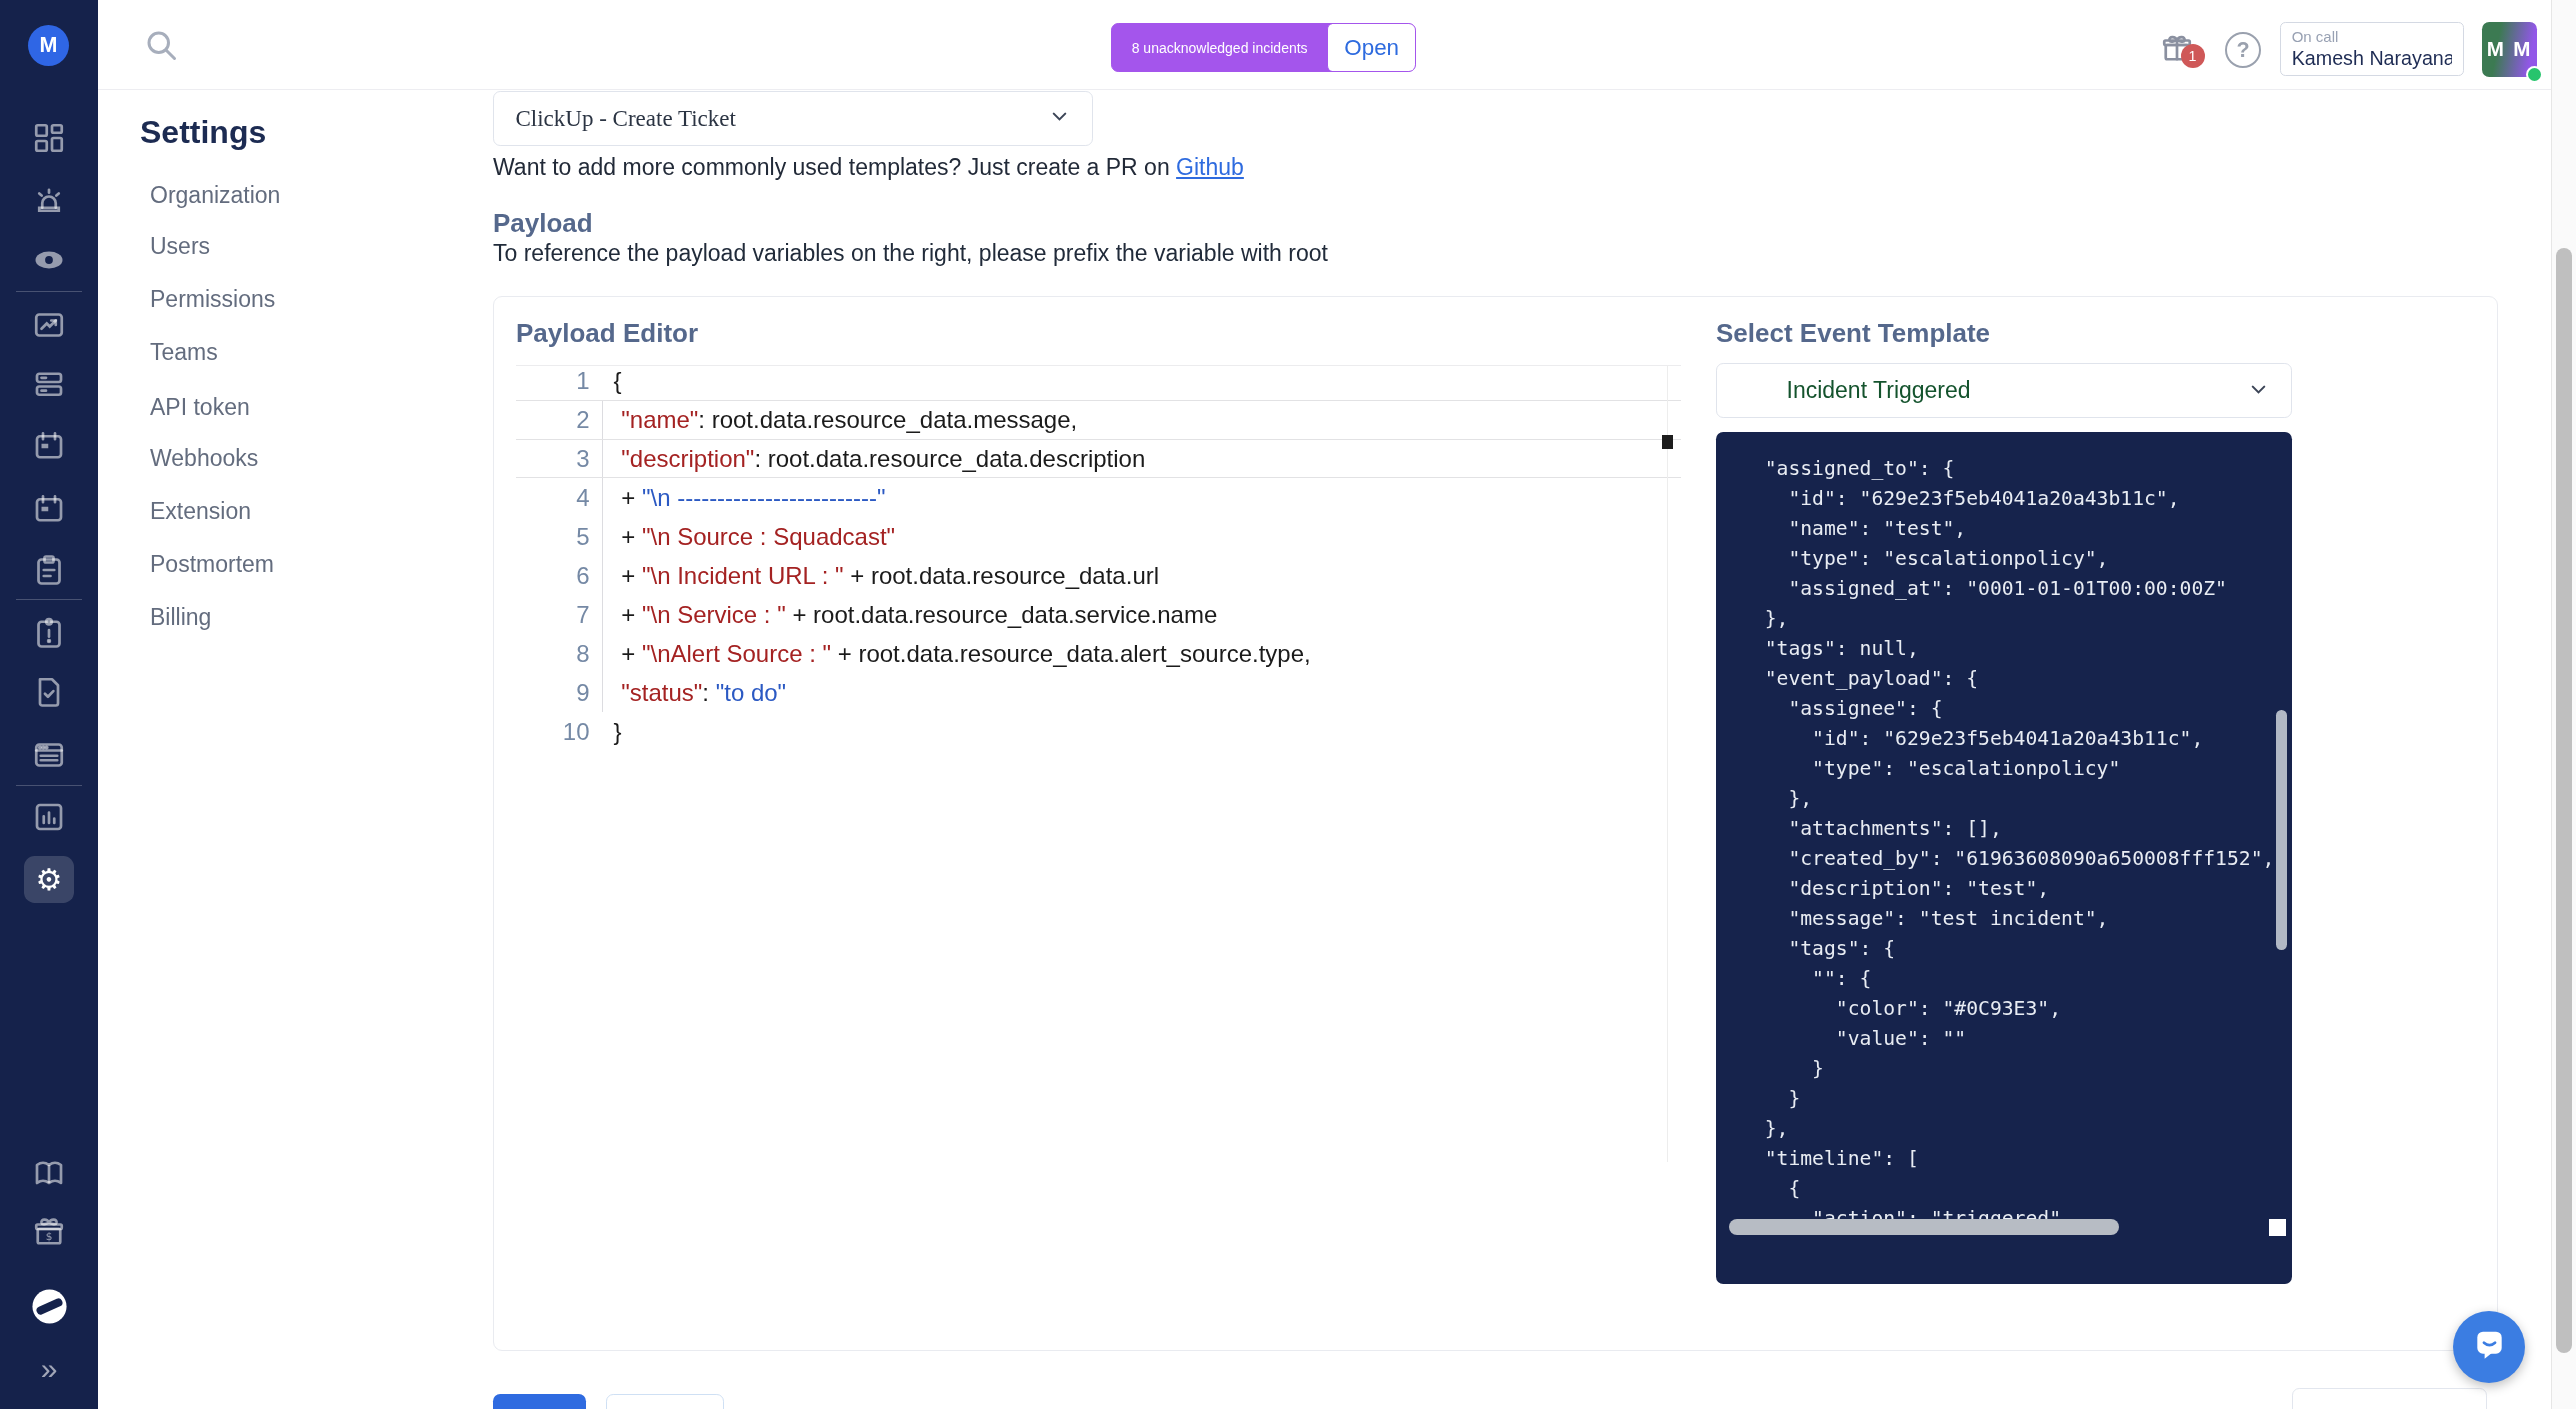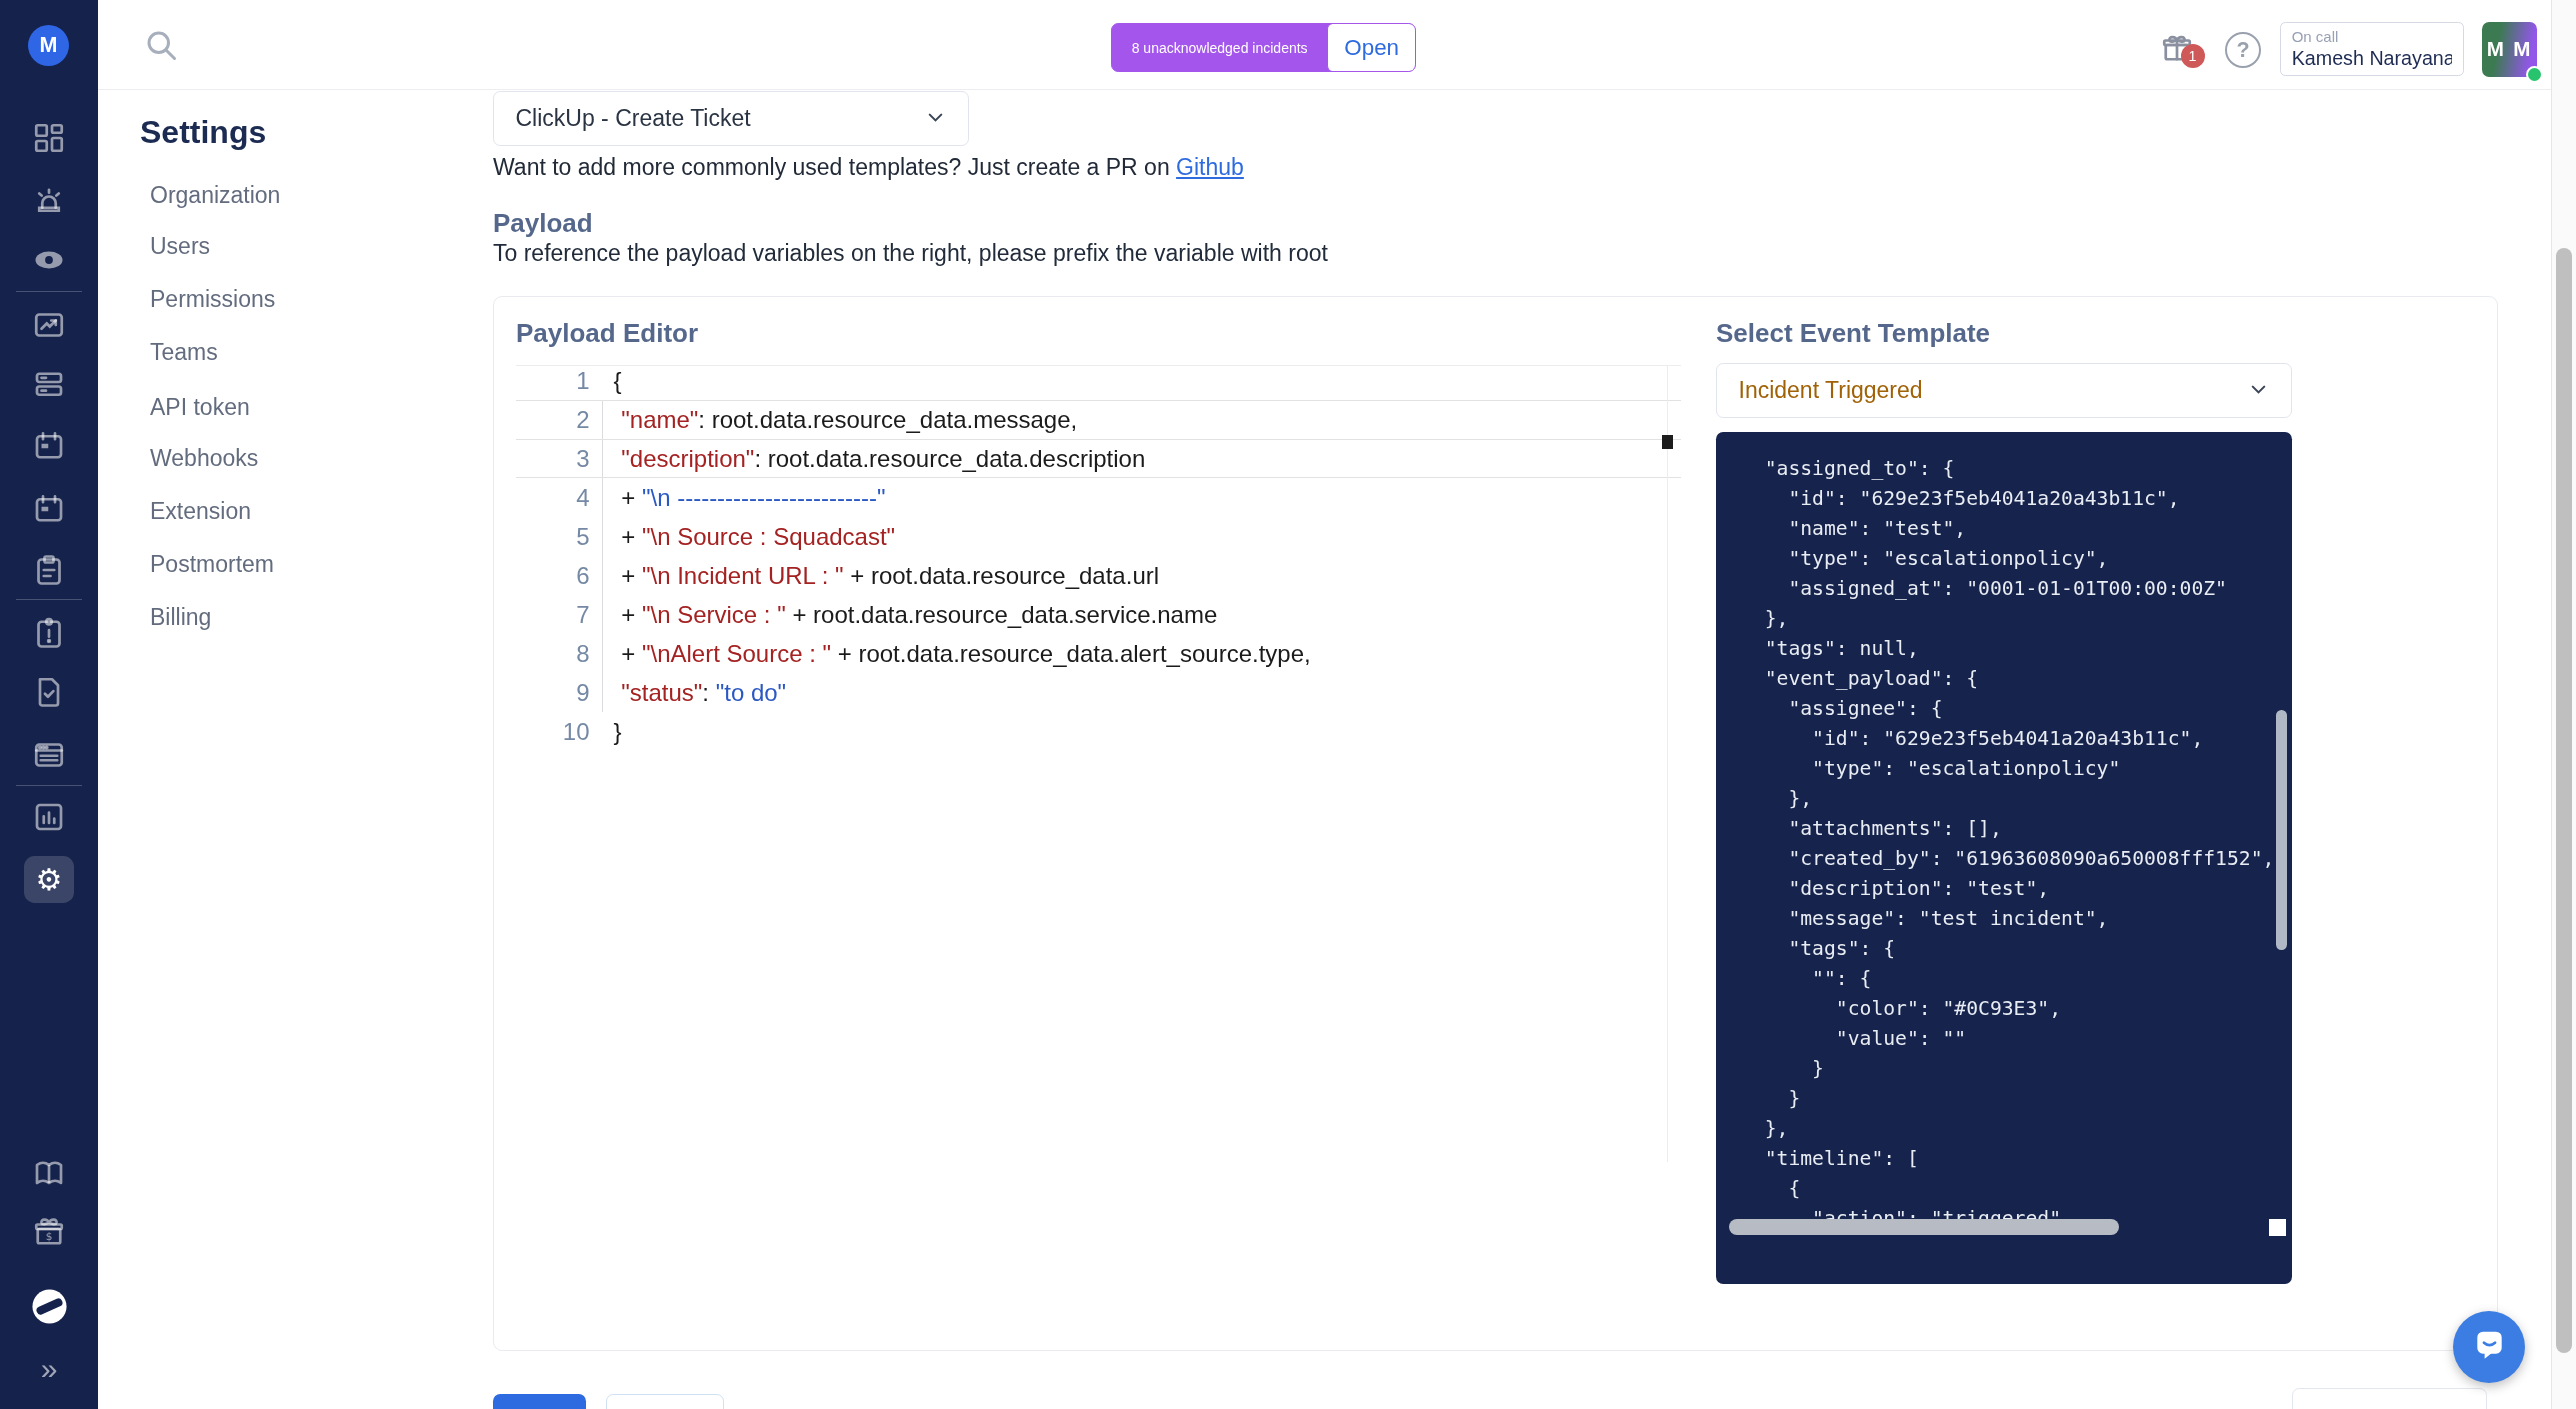--- a/index.html
+++ b/index.html
@@ -42,22 +42,22 @@
 
   
   .page-scrolltrack{position:absolute;left:2551px;top:0;width:25px;height:1410px;background:#fafafa;border-left:0.9px solid #e6e6e6;}
   .page-scrollthumb{position:absolute;left:3.6px;top:248px;width:16px;height:1105px;border-radius:8px;background:#bfbfbf;}
 
   
   .settings-title{position:absolute;left:140px;top:114px;font-size:32px;font-weight:600;color:#1c2b52;}
   .nav-item{position:absolute;left:150px;font-size:23px;color:#636c7e;cursor:pointer;white-space:nowrap;}
 
   
-  .tpl-select{position:absolute;left:493px;top:91px;width:476px;height:55px;border:0.9px solid #e0e4ec;border-radius:7.2px;
-    background:#fff;display:flex;align-items:center;justify-content:space-between;padding:0 21.5px;box-sizing:border-box;}
+  .tpl-select{position:absolute;left:493px;top:91px;width:600px;height:55px;border:0.9px solid #e0e4ec;border-radius:7.2px;
+    background:#fff;display:flex;align-items:center;justify-content:space-between;padding:0 21.5px;box-sizing:border-box;font-family:Liberation Serif, serif;}
   .tpl-select .val{font-size:23px;color:#2b3443;}
   .chev{color:#3c4557;}
   .hint-line{position:absolute;left:493px;top:154px;font-size:23px;color:#222a38;}
   .hint-line a{color:#2e6bdf;text-decoration:underline;cursor:pointer;}
   .sec-heading{font-size:26px;font-weight:bold;color:#55688c;}
   .payload-desc{position:absolute;left:493px;top:240px;font-size:23px;color:#212b3a;}
 
   .big-card{position:absolute;left:493px;top:296px;width:2005px;height:1055px;border:0.9px solid #e9ebf0;border-radius:9px;background:#fff;box-sizing:border-box;}
 
   
@@ -78,21 +78,21 @@
   .vp-status{position:absolute;left:19px;top:14.3px;font-size:23px;font-weight:bold;color:#1c2b52;}
   .vp-results{position:absolute;left:19px;top:54px;font-size:23px;font-weight:bold;font-style:italic;text-decoration:underline;color:#1c2b52;}
   .vp-validate{position:absolute;left:19px;top:95px;width:240px;height:55px;background:#fff;border:0.9px solid #cfe0f4;border-radius:7.2px;
     font-size:23px;font-weight:bold;color:#2f6be0;display:flex;align-items:center;justify-content:center;cursor:pointer;}
   .vp-reset{position:absolute;left:282px;top:109px;font-size:23px;font-weight:bold;color:#2f6be0;cursor:pointer;}
 
   
   .et-heading{position:absolute;left:1716px;top:318px;}
   .et-select{position:absolute;left:1716px;top:363px;width:576px;height:55px;border:0.9px solid #e0e4ec;border-radius:7.2px;
     background:#fff;display:flex;align-items:center;justify-content:space-between;padding:0 21.5px;box-sizing:border-box;}
-  .et-select .val{font-size:23px;color:#a16207;}
+  .et-select .val{font-size:23px;color:#14532d;margin-left:48px;}
   .json-panel{position:absolute;left:1716px;top:432px;width:576px;height:852px;background:#16234c;border-radius:7.2px;overflow:hidden;}
   .json-pre{position:absolute;left:25px;top:21.5px;margin:0;font-family:"DejaVu Sans Mono",monospace;font-size:19.7px;
     line-height:30px;color:#e8ecf3;white-space:pre;}
   .json-vthumb{position:absolute;left:560px;top:278px;width:10.7px;height:240px;border-radius:5.4px;background:#cdd2da;opacity:.85;}
   .json-hthumb{position:absolute;left:13.4px;top:787px;width:390px;height:16px;border-radius:8px;background:#b7bcc4;}
   .json-corner{position:absolute;left:553px;top:787px;width:17px;height:17px;background:#ffffff;}
 
   
   .pbtn-primary{position:absolute;left:493px;top:1394px;width:93px;height:23px;background:#2f6be0;border-radius:7.2px 7.2px 0 0;}
   .pbtn-secondary{position:absolute;left:606px;top:1394px;width:118px;height:23px;background:#fff;border:0.9px solid #cfe0f4;border-radius:7.2px 7.2px 0 0;box-sizing:border-box;}

